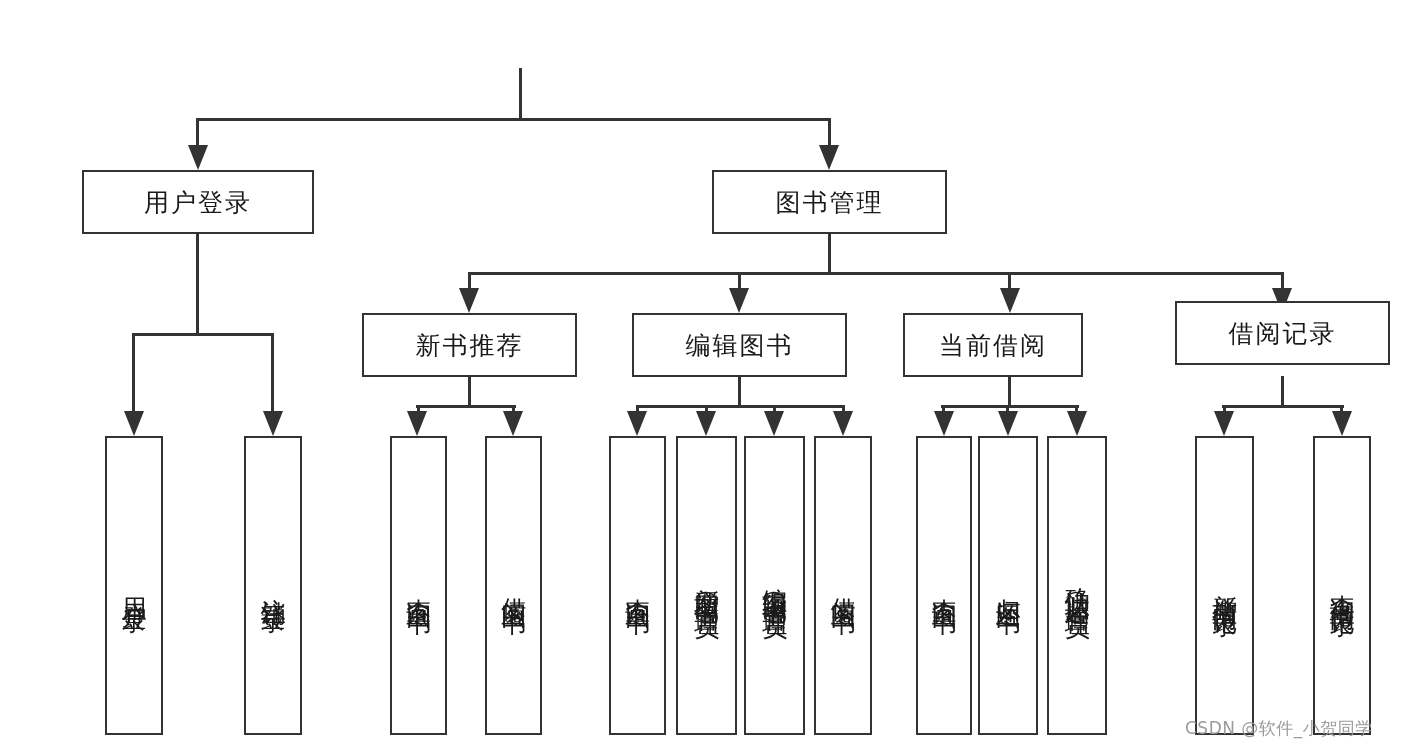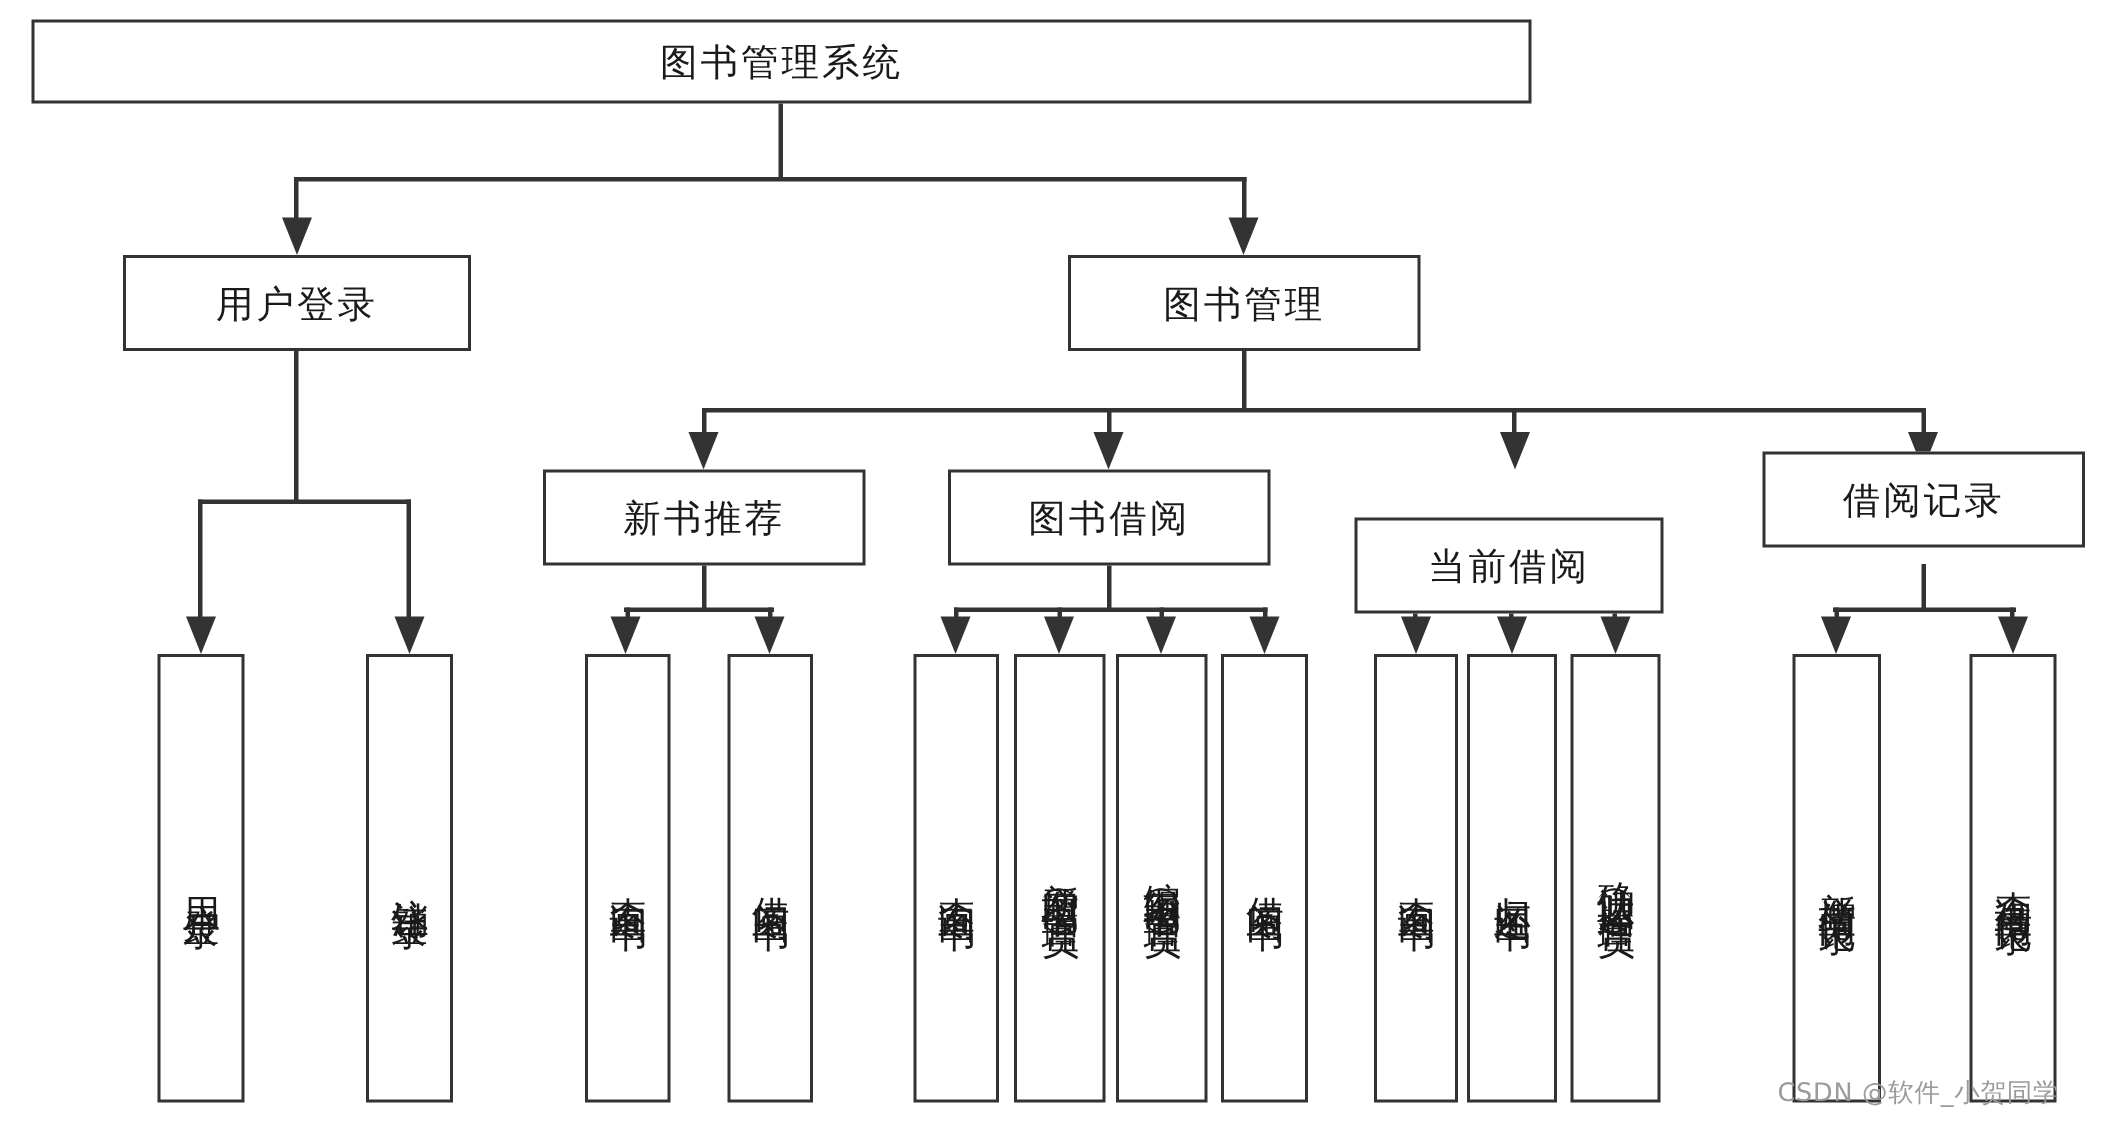--- a/index.html
+++ b/index.html
@@ -101,38 +101,35 @@
   <div class="vline" style="left:1075px; top:405px; height:9px;"></div>
   <div class="arrow" style="left:1067px; top:411px;"></div>
 
   <div class="vline" style="left:1281px; top:376px; height:31px;"></div>
   <div class="hline" style="left:1222px; top:405px; width:122px;"></div>
   <div class="vline" style="left:1223px; top:405px; height:9px;"></div>
   <div class="arrow" style="left:1214px; top:411px;"></div>
   <div class="vline" style="left:1340px; top:405px; height:9px;"></div>
   <div class="arrow" style="left:1332px; top:411px;"></div>
 
-  <div class="box" style="left:21px; top:13px; width:1000px; height:56px;">
-    <span class="lbl">图书管理系统</span>
-  </div>
 
   <div class="box" style="left:82px; top:170px; width:232px; height:64px;">
     <span class="lbl">用户登录</span>
   </div>
   <div class="box" style="left:712px; top:170px; width:235px; height:64px;">
     <span class="lbl">图书管理</span>
   </div>
 
   <div class="box" style="left:362px; top:313px; width:215px; height:64px;">
     <span class="lbl">新书推荐</span>
   </div>
   <div class="box" style="left:632px; top:313px; width:215px; height:64px;">
-    <span class="lbl">图书借阅</span>
+    <span class="lbl">编辑图书</span>
   </div>
-  <div class="box" style="left:903px; top:313px; width:206px; height:64px;margin-top:32px;">
+  <div class="box" style="left:903px; top:313px; width:180px; height:64px;">
     <span class="lbl">当前借阅</span>
   </div>
   <div class="box" style="left:1175px; top:301px; width:215px; height:64px;">
     <span class="lbl">借阅记录</span>
   </div>
 
   <div class="box leaf" style="left:105px; top:436px; width:58px; height:299px;">
     <span class="vtext">用户登录</span>
   </div>
   <div class="box leaf" style="left:244px; top:436px; width:58px; height:299px;">

